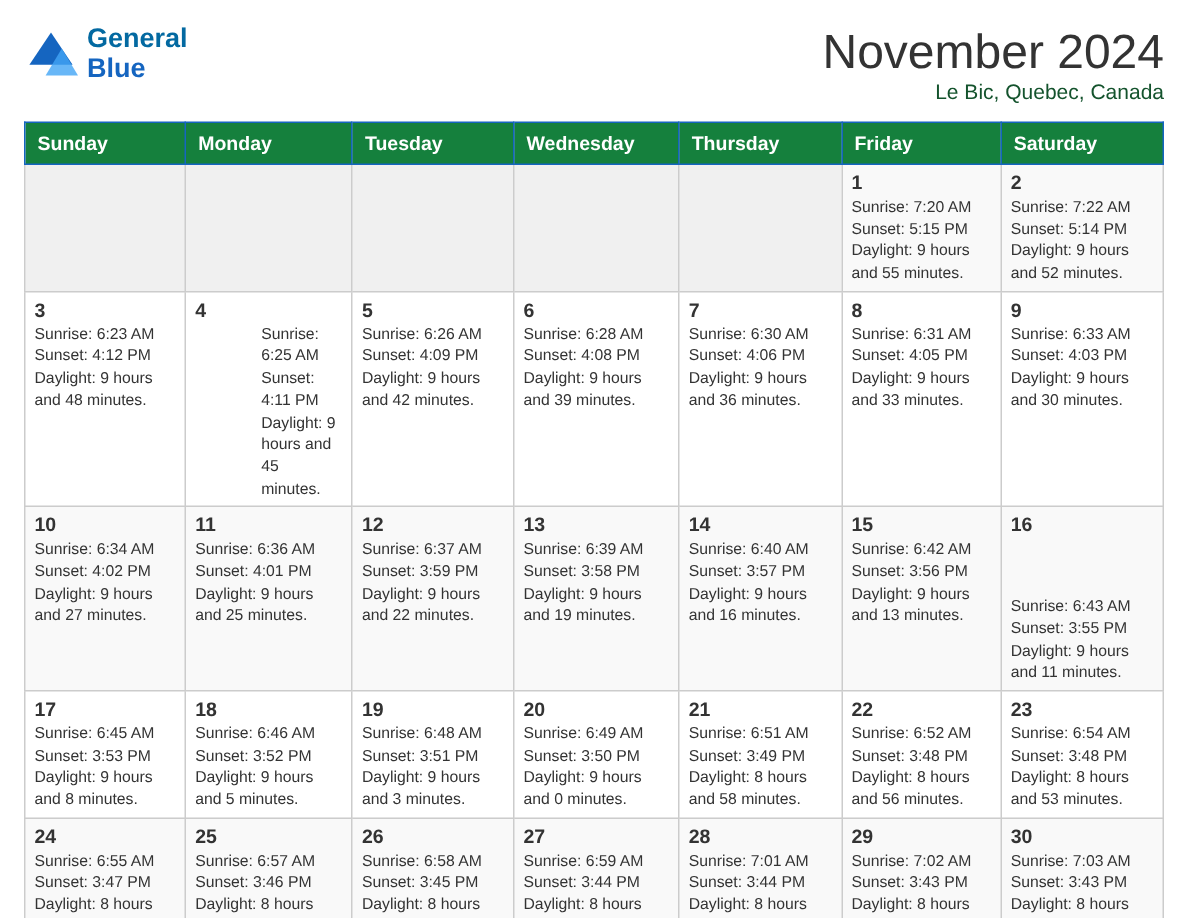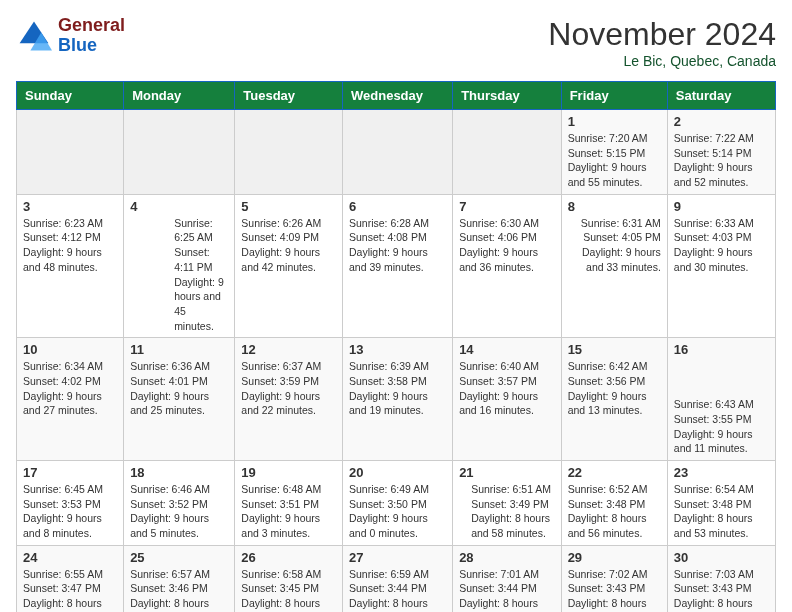--- a/index.html
+++ b/index.html
@@ -19,21 +19,21 @@
     .logo {
       display: flex;
       align-items: center;
       gap: 6px;
     }
     .logo-text {
       font-size: 18px;
       font-weight: bold;
       line-height: 1.1;
     }
-    .logo-text .general { color: #7f1d1d; }
+    .logo-text .general { color: #0369a1; }
     .logo-text .blue { color: #1565c0; }
     .logo-icon {
       width: 36px;
       height: 36px;
     }
     .title-block {
       text-align: right;
     }
     .month-title {
       font-size: 32px;
@@ -163,21 +163,21 @@
 Daylight: 9 hours and 39 minutes.</div>
         </td>
         <td>
           <span class="day-number">7</span>
           <div class="day-info" style="white-space: pre-line;">Sunrise: 6:30 AM
 Sunset: 4:06 PM
 Daylight: 9 hours and 36 minutes.</div>
         </td>
         <td>
           <span class="day-number">8</span>
-          <div class="day-info" style="white-space: pre-line; text-align: right;">Sunrise: 6:31 AM
+          <div class="day-info" style="white-space: pre-line;">Sunrise: 6:31 AM
 Sunset: 4:05 PM
 Daylight: 9 hours and 33 minutes.</div>
         </td>
         <td>
           <span class="day-number">9</span>
           <div class="day-info" style="white-space: pre-line;">Sunrise: 6:33 AM
 Sunset: 4:03 PM
 Daylight: 9 hours and 30 minutes.</div>
         </td>
       </tr>
@@ -245,21 +245,21 @@
 Daylight: 9 hours and 3 minutes.</div>
         </td>
         <td>
           <span class="day-number">20</span>
           <div class="day-info" style="white-space: pre-line;">Sunrise: 6:49 AM
 Sunset: 3:50 PM
 Daylight: 9 hours and 0 minutes.</div>
         </td>
         <td>
           <span class="day-number">21</span>
-          <div class="day-info" style="white-space: pre-line; margin-left: 12px;">Sunrise: 6:51 AM
+          <div class="day-info" style="white-space: pre-line;">Sunrise: 6:51 AM
 Sunset: 3:49 PM
 Daylight: 8 hours and 58 minutes.</div>
         </td>
         <td>
           <span class="day-number">22</span>
           <div class="day-info" style="white-space: pre-line;">Sunrise: 6:52 AM
 Sunset: 3:48 PM
 Daylight: 8 hours and 56 minutes.</div>
         </td>
         <td>

